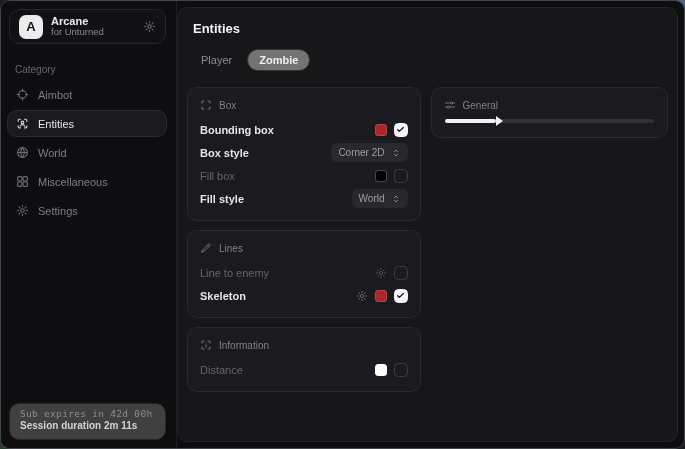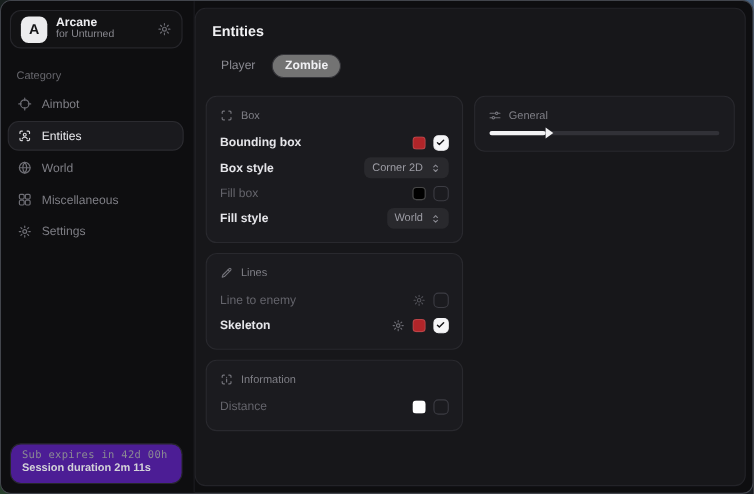--- a/index.html
+++ b/index.html
@@ -23,21 +23,21 @@
   .brand-subtitle { font-size:9.5px; color:#88888f; }
   .brand-gear { margin-left:auto; color:#6a6a71; display:flex; }
   .category-label { margin:17px 0 6px 14px; font-size:10px; color:#67676d; }
   .nav { display:flex; flex-direction:column; gap:2px; }
   .nav-item { height:27px; margin:0 6px; padding:0 8px; border:1px solid transparent; border-radius:10px;
     display:flex; align-items:center; gap:9px; color:#7e7e85; font-size:11px; cursor:default; }
   .nav-item .ic { display:flex; color:#6e6e75; }
   .nav-item.active { background:#1a1a1e; border-color:#2b2b30; color:#e9e9ec; }
   .nav-item.active .ic { color:#d6d6da; }
   .sub-card { position:absolute; left:8px; right:10px; bottom:8px; height:37px;
-    border:1px solid #26262b; border-radius:10px; background:#4c1d95; padding:4px 10px 4px; }
+    border:1px solid #26262b; border-radius:10px; background:#404040; padding:4px 10px 4px; }
   .sub-expiry { font-family:"DejaVu Sans Mono", monospace; font-size:9.5px; color:#8b8b93; letter-spacing:.3px; }
   .sub-session { font-size:10px; font-weight:700; color:#d3d3d8; margin-top:1px; }
 
   
   .main-card { position:absolute; left:176px; top:6px; right:6px; bottom:6px;
     background:#17171a; border:1px solid #232328; border-radius:10px; padding:13px 9px 9px; }
   .page-title { margin-left:6px; font-size:13px; font-weight:700; color:#f2f2f4; }
   .tabs { display:flex; gap:3px; margin:13px 0 0 2px; }
   .tab { padding:4px 11px; border-radius:999px; font-size:11px; color:#8b8b92; border:1px solid transparent; cursor:default; }
   .tab.active { background:#737373; border-color:#333338; color:#f0f0f3; font-weight:700; }

